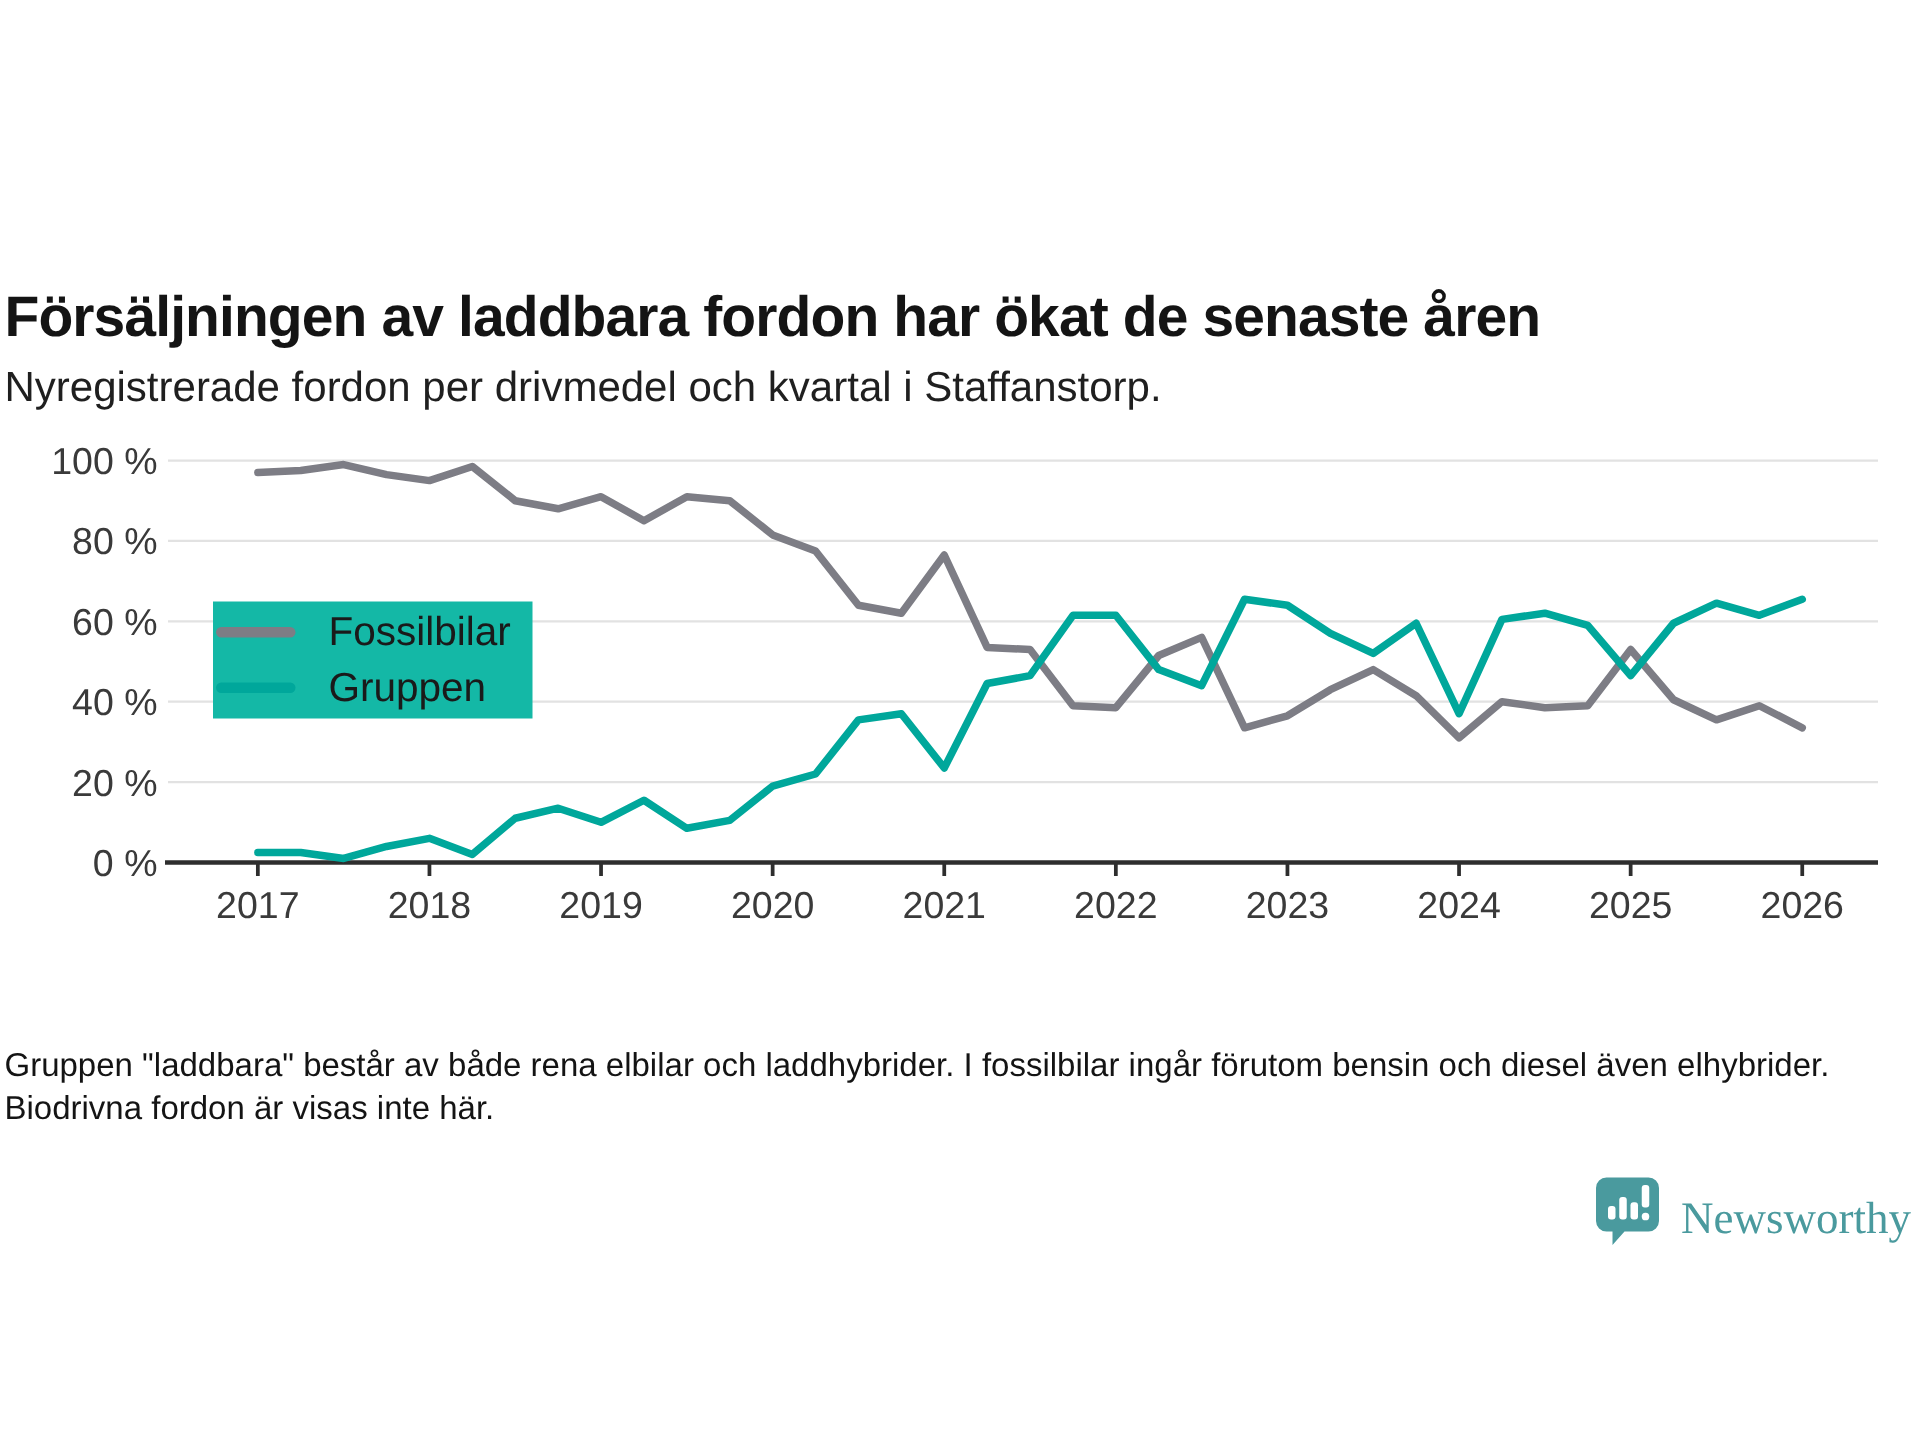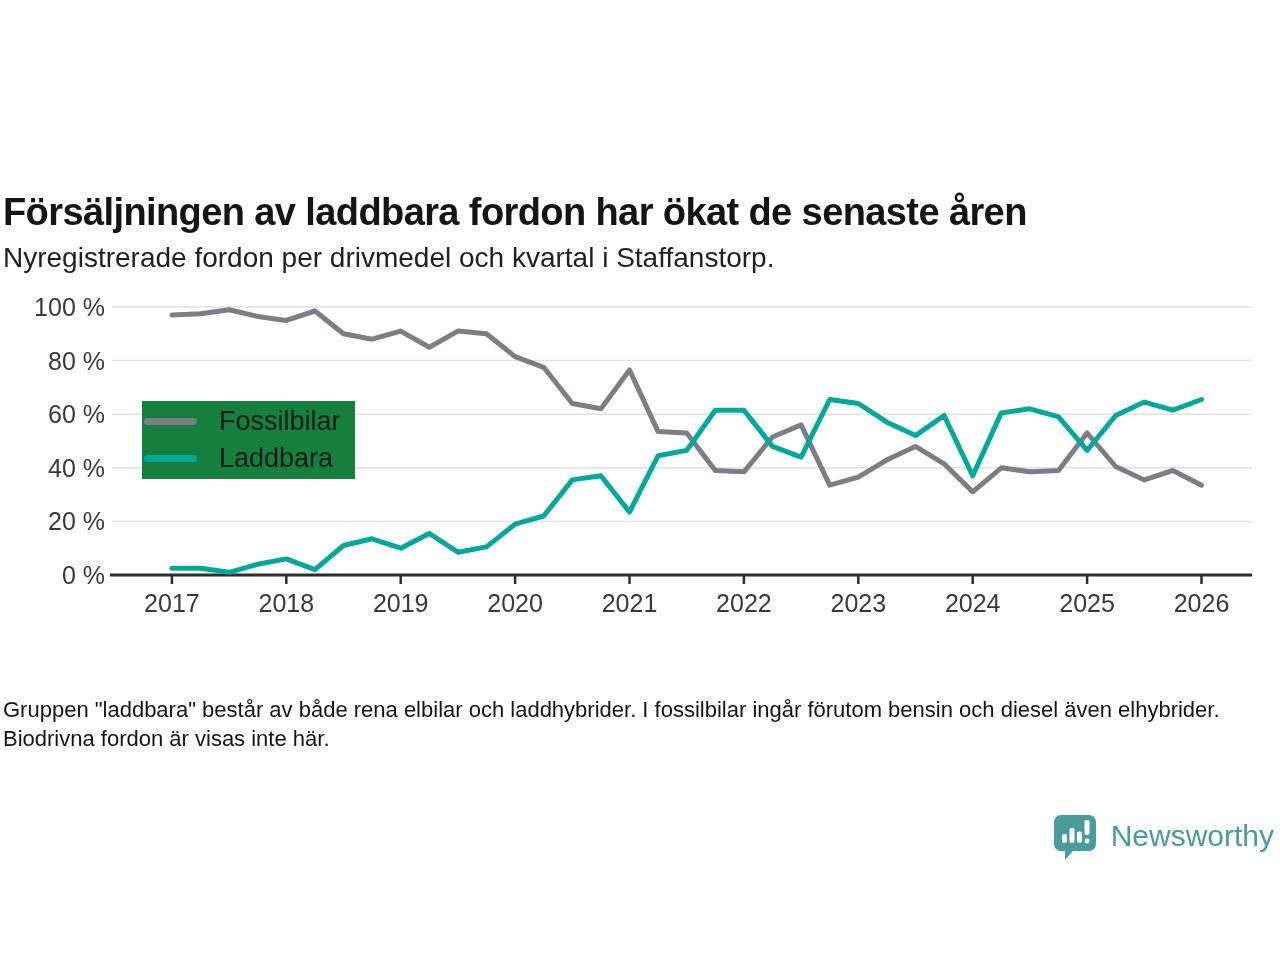--- a/index.html
+++ b/index.html
@@ -12,32 +12,32 @@
     position:absolute; left:3px; top:144px; width:1250px;
     font-size:38px; font-weight:700; color:#141414; letter-spacing:-0.6px;margin-top:47px;
   }
   .subtitle {
     position:absolute; left:3px; top:230px; width:1250px;
     font-size:28px; font-weight:400; color:#1f1f1f;margin-top:12px;
   }
   #chart-svg { position:absolute; left:0; top:278px; }
   .legend {
     position:absolute; left:142px; top:401px;
-    background:#15803d; padding:2px 14px 2px 2px;
+    background:#14b8a6; padding:2px 14px 2px 2px;
   }
   .legend-row { display:flex; align-items:center; height:37px; }
   .swatch { width:53px; height:7px; border-radius:4px; margin-right:22px; }
   .legend-label { font-size:27px; color:#1a1a1a; }
   .footnote {
     position:absolute; left:3px; top:673px; width:1235px;
     font-size:22px; line-height:29px; color:#141414;
   }
   .brand {
-    position:absolute; top:812px; right:6px;
-    display:flex; align-items:center;
+    position:absolute; top:782px; right:6px;
+    display:flex; align-items:flex-end;font-family:Liberation Serif, serif;
   }
   .brand-name { font-size:30px; font-weight:500; margin-left:12px; }
 </style>
 </head>
 <body>
 
 <h1 class="title">Försäljningen av laddbara fordon har ökat de senaste åren</h1>
 <p class="subtitle">Nyregistrerade fordon per drivmedel och kvartal i Staffanstorp.</p>
 
 <svg id="chart-svg" width="1280" height="355">
@@ -77,21 +77,21 @@
     <polyline points="171.9,290.3 200.5,290.3 229.1,294.3 257.7,286.3 286.3,280.9 314.9,291.6 343.5,267.5 372.1,260.8 400.7,270.2 429.3,255.5 457.9,274.2 486.5,268.9 515.1,246.1 543.7,238.0 572.3,201.9 600.9,197.8 629.5,234.0 658.1,177.7 686.7,172.4 715.3,132.2 743.9,132.2 772.5,168.4 801.1,179.1 829.7,121.5 858.3,125.5 886.9,144.2 915.5,157.6 944.1,137.5 972.7,197.8 1001.3,134.9 1029.9,130.8 1058.5,138.9 1087.1,172.4 1115.7,137.5 1144.3,124.1 1172.9,132.2 1201.5,121.5" fill="none" stroke="#00a79b" stroke-width="5" stroke-linejoin="round" stroke-linecap="round"></polyline>
   </svg>
 
 <div class="legend">
   <div class="legend-row">
     <span class="swatch" id="swatch-0" style="background: rgb(125, 125, 133);"></span>
     <span class="legend-label">Fossilbilar</span>
   </div>
   <div class="legend-row">
     <span class="swatch" id="swatch-1" style="background: rgb(0, 167, 155);"></span>
-    <span class="legend-label">Laddbara</span>
+    <span class="legend-label">Gruppen</span>
   </div>
 </div>
 
 <p class="footnote">Gruppen "laddbara" består av både rena elbilar och laddhybrider. I fossilbilar ingår förutom bensin och diesel även elhybrider. Biodrivna fordon är visas inte här.</p>
 
 <div class="brand">
   <svg id="brand-logo" width="48" height="48" viewBox="0 0 48 48">
     <path id="logo-bubble" d="M10 3 h28 a7 7 0 0 1 7 7 v22 a7 7 0 0 1 -7 7 h-16 l-8 9 v-9 h-4 a7 7 0 0 1 -7 -7 v-22 a7 7 0 0 1 7 -7 z" fill="#4a9a9e"></path>
     <rect x="11" y="22" width="5" height="9" rx="2" fill="#ffffff"></rect>
     <rect x="18.5" y="16" width="5" height="15" rx="2" fill="#ffffff"></rect>

